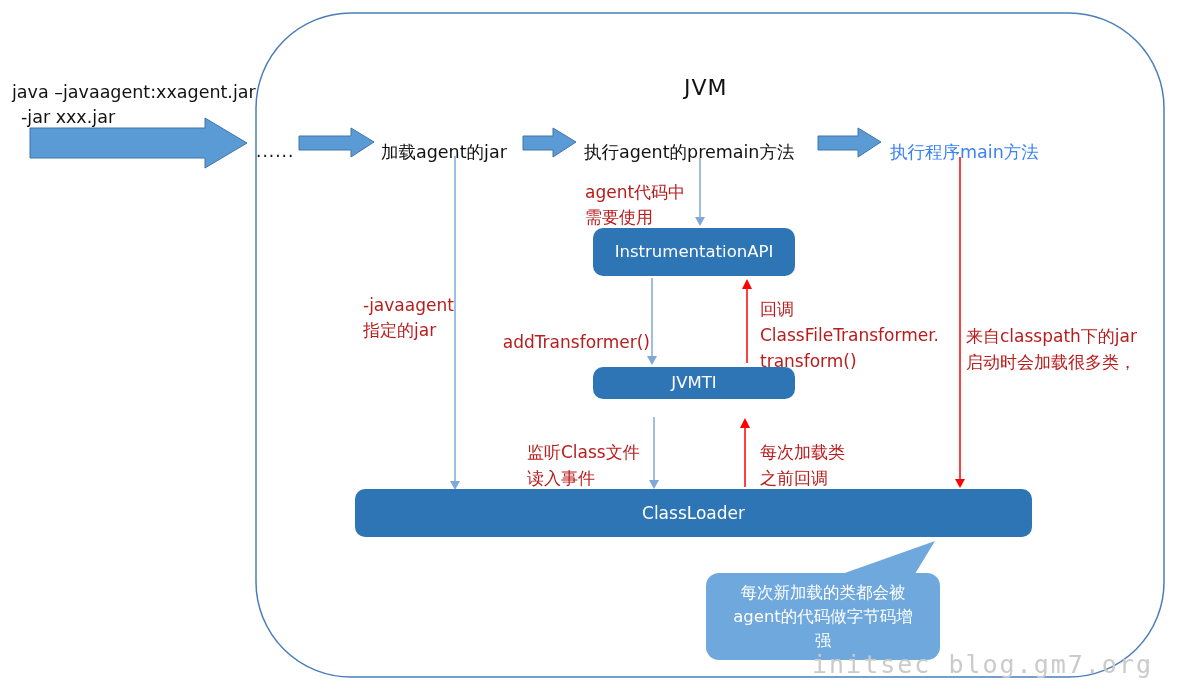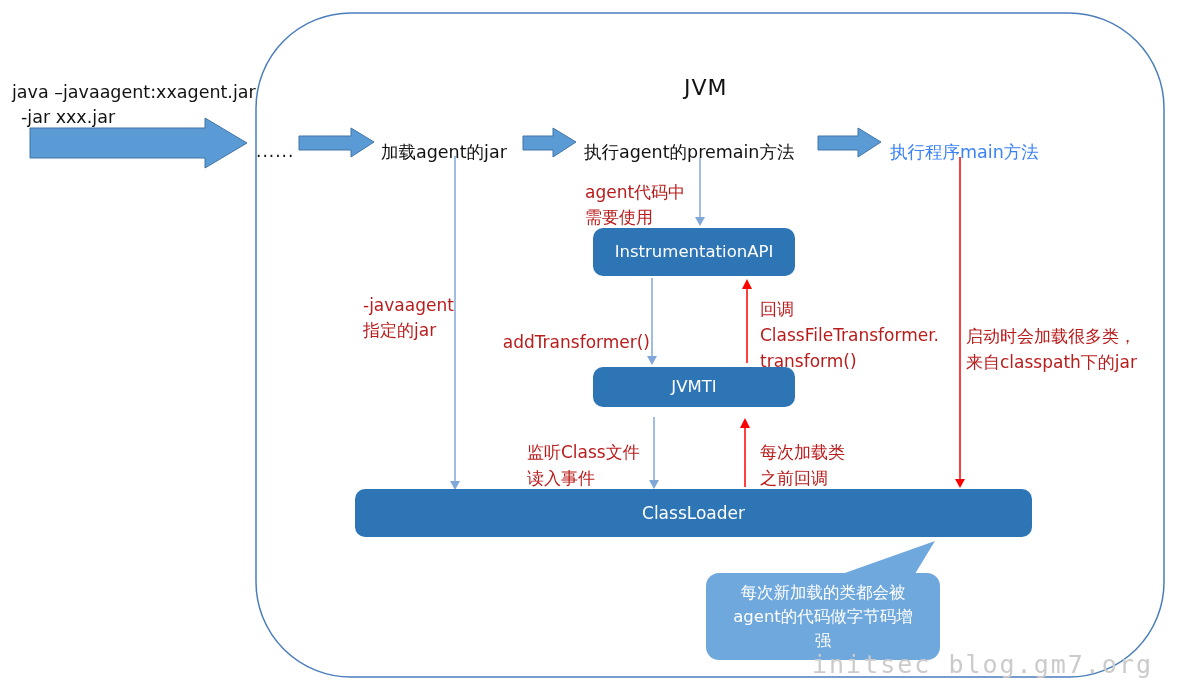--- a/index.html
+++ b/index.html
@@ -27,21 +27,21 @@
   .note-addtrans     { left:488px; top:321px; width:162px; text-align:right; }
   .note-callback     { left:760px; top:287px; line-height:26px; }
   .note-classpath    { left:966px; top:314px; line-height:26px; }
   .note-listen       { left:527px; top:430px; line-height:26px; }
   .note-before       { left:760px; top:430px; line-height:26px; }
 
   .box { position:absolute; z-index:2; background:#2E75B6; color:#ffffff; border-radius:10px;
          display:flex; align-items:center; justify-content:center;
          font-size:16.5px; font-weight:500; line-height:1.3; }
   .box-instr { left:593px; top:228px; width:202px; height:48px; }
-  .box-jvmti { left:593px; top:367px; width:202px; height:40px; }
+  .box-jvmti { left:593px; top:367px; width:202px; height:32px; }
   .box-classloader { left:355px; top:489px; width:677px; height:48px; font-size:17px; }
 
   .bubble { position:absolute; z-index:3; left:706px; top:573px; width:234px; height:87px;
             background:#6FA8DC; border-radius:13px; color:#ffffff; font-size:16.5px; line-height:24px;
             display:flex; flex-direction:column; align-items:center; justify-content:center; text-align:center; }
 
   .watermark { left:812px; top:641px; z-index:6; font-family:"DejaVu Sans Mono","Liberation Mono",monospace;
                font-size:25px; color:#CBCBCB; letter-spacing:2px; }
 </style>
 </head>
@@ -107,22 +107,22 @@
 
   <div class="txt note note-addtrans">addTransformer()</div>
 
   <div class="txt note note-callback">
     <div>回调</div>
     <div>ClassFileTransformer.</div>
     <div>transform()</div>
   </div>
 
   <div class="txt note note-classpath">
+    <div>来自classpath下的jar</div>
     <div>启动时会加载很多类，</div>
-    <div>来自classpath下的jar</div>
   </div>
 
   <div class="txt note note-listen">
     <div>监听Class文件</div>
     <div>读入事件</div>
   </div>
 
   <div class="txt note note-before">
     <div>每次加载类</div>
     <div>之前回调</div>

